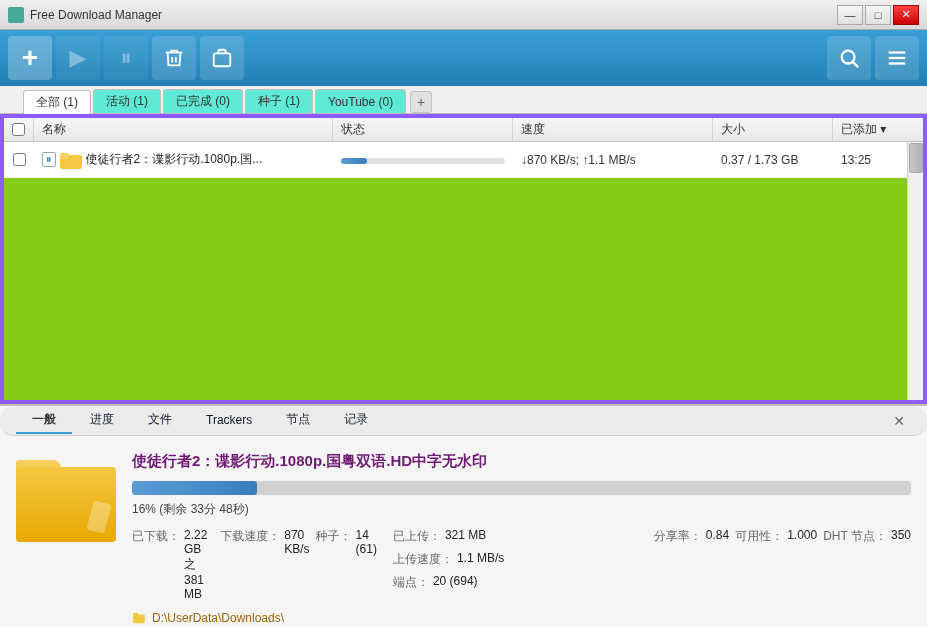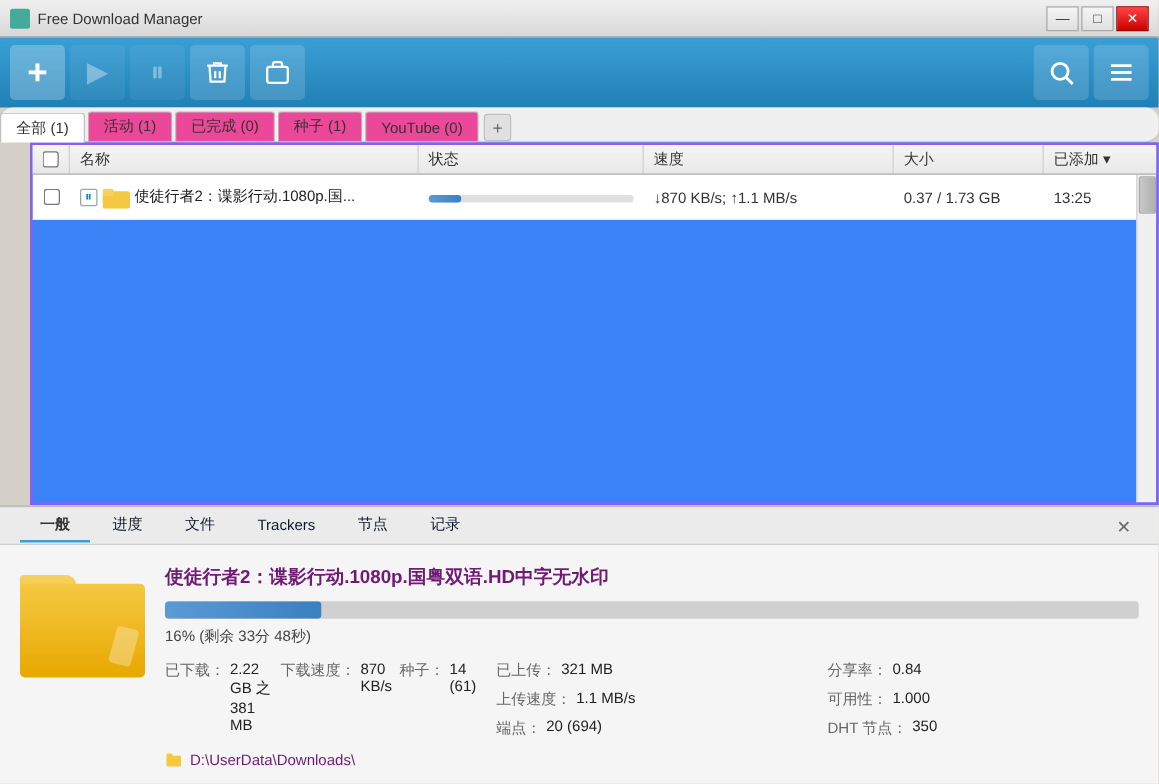--- a/index.html
+++ b/index.html
@@ -42,31 +42,30 @@
     .tool-btn.add { background: rgba(255,255,255,0.25); font-size: 28px; font-weight: bold; }
     .tool-btn.disabled { opacity: 0.4; cursor: default; }
     .tool-spacer { flex: 1; }
 
     
     .tab-bar {
       background: #f0f0f0;
       border-bottom: 1px solid #c0c0c0;
       display: flex;
       align-items: flex-end;
-      padding: 0 0;
+      padding: 0 23px;
       height: 28px;
-      border-radius: 11px;
     }
     .tab {
       padding: 4px 12px;
       border: 1px solid #c0c0c0;
       border-bottom: none;
       border-radius: 3px 3px 0 0;
       cursor: pointer;
-      background: #ec4899;
+      background: #5eead4;
       margin-right: 2px;
       font-size: 12px;
       color: #333;
       height: 24px;
       display: flex;
       align-items: center;
     }
     .tab.active {
       background: white;
       border-color: #c0c0c0;
@@ -75,25 +74,24 @@
       z-index: 1;
     }
     .tab-add {
       width: 22px; height: 22px; border: 1px solid #c0c0c0; border-radius: 3px;
       background: #e0e0e0; cursor: pointer; display: flex; align-items: center; justify-content: center;
       font-size: 14px; color: #666; margin-left: 2px;
     }
 
     
     .main-area {
-      background: #3b82f6;
-      border: 2px solid #8b5cf6;
+      background: #84cc16;
+      border: 4px solid #8b5cf6;
       display: flex;
       flex-direction: column;
-      margin-left: 24px;
     }
 
     
     .table-header {
       display: grid;
       grid-template-columns: 30px 1fr 180px 200px 120px 90px;
       background: linear-gradient(to bottom, #f5f5f5, #e8e8e8);
       border-bottom: 1px solid #c0c0c0;
       height: 24px;
       align-items: center;
@@ -154,20 +152,21 @@
       display: flex;
       flex-direction: column;
     }
     .detail-tabs {
       display: flex;
       align-items: center;
       border-bottom: 1px solid #d0d0d0;
       background: #ebebeb;
       padding: 0 16px;
       height: 30px;
+      border-radius: 14px;
     }
     .detail-tab {
       padding: 4px 16px;
       cursor: pointer;
       font-size: 12px;
       color: #0f172a;
       border-bottom: 2px solid transparent;
       margin-right: 2px;
     }
     .detail-tab.active {
@@ -241,21 +240,21 @@
     }
     .stat-row { display: flex; gap: 4px; }
     .stat-label { color: #666; white-space: nowrap; }
     .stat-value { color: #222; font-weight: 500; }
     .detail-path {
       margin-top: 10px;
       display: flex;
       align-items: center;
       gap: 6px;
       font-size: 12px;
-      color: #701a75;
+      color: #a16207;
       cursor: pointer;
     }
   </style>
 </head>
 <body>
 
 <div class="title-bar">
   <div class="title-bar-icon"></div>
   <span class="title-bar-text">Free Download Manager</span>
   <div class="title-bar-buttons">
@@ -420,21 +419,21 @@
           <div class="stat-row">
             <span class="stat-label">上传速度：</span>
             <span class="stat-value">1.1 MB/s</span>
           </div>
           <div class="stat-row">
             <span class="stat-label">端点：</span>
             <span class="stat-value">20 (694)</span>
           </div>
         </div>
 
-        <div style="display:flex;flex-direction:column;gap:6px;">
+        <div style="display:flex;flex-direction:row;gap:6px;">
           <div class="stat-row">
             <span class="stat-label">分享率：</span>
             <span class="stat-value">0.84</span>
           </div>
           <div class="stat-row">
             <span class="stat-label">可用性：</span>
             <span class="stat-value">1.000</span>
           </div>
           <div class="stat-row">
             <span class="stat-label">DHT 节点：</span>

